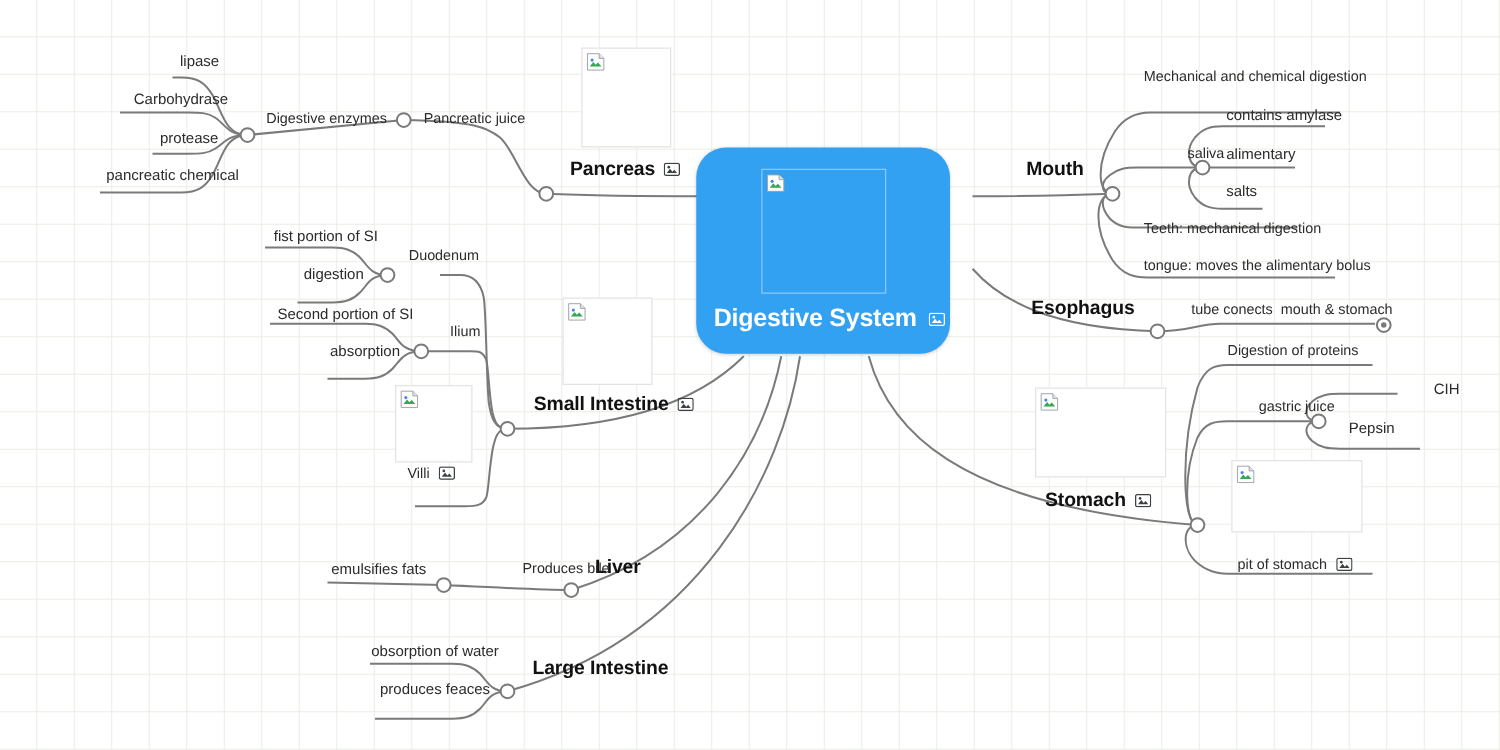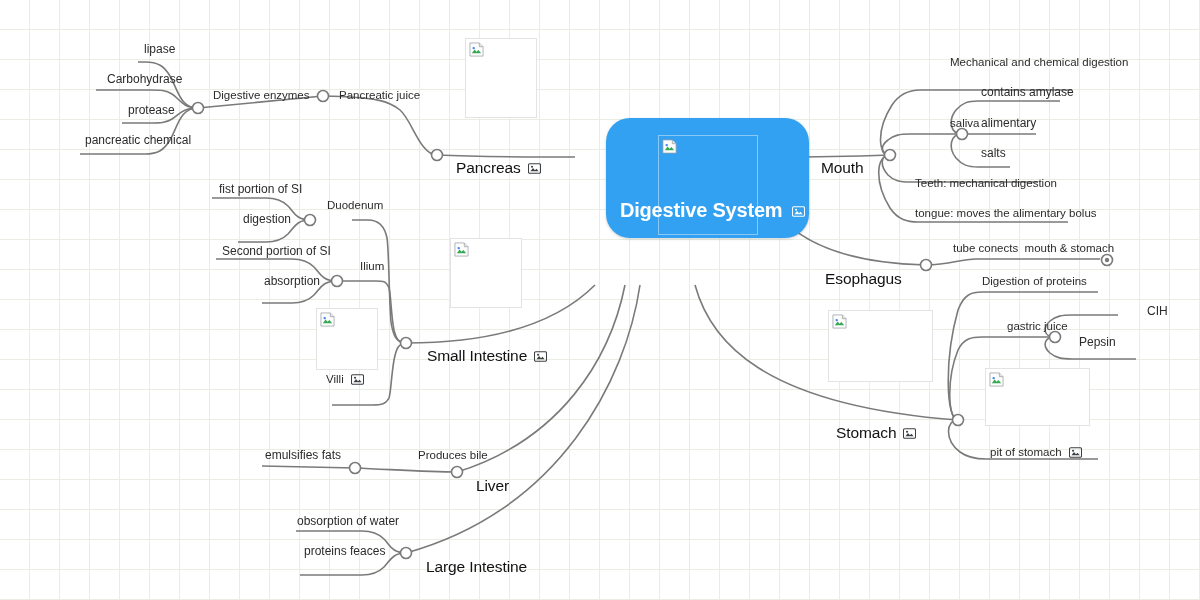--- a/index.html
+++ b/index.html
@@ -21,37 +21,37 @@
   svg.links path{fill:none;stroke:#7a7a7a;stroke-width:1.6;}
   svg.links circle.joint{fill:#ffffff;stroke:#7a7a7a;stroke-width:1.6;}
   svg.links circle.collapsed-dot{fill:#7a7a7a;stroke:none;}
 
   .lbl{
     position:absolute;color:#2b2b2b;white-space:pre;
     font-size:12px;line-height:13px;
   }
   .lbl.l2{font-size:11.5px;}
   .lbl.main{
-    font-weight:normal;font-size:15.5px;color:#111111;letter-spacing:-0.1px;margin-top:32px;
+    font-weight:bold;font-size:15.5px;color:#111111;letter-spacing:-0.1px;
   }
   .imgbox{
     position:absolute;border:1px solid #e3e3e3;background:#fff;
     box-sizing:border-box;
   }
   .brokenimg{
     position:absolute;width:15px;height:15px;left:3px;top:3px;
   }
   .pic-icon{
     display:inline-block;vertical-align:middle;width:13px;height:11px;
     margin-left:7px;
   }
 
   
   #root-node{
-    position:absolute;left:606px;top:118px;width:203px;height:120px;
+    position:absolute;left:557px;top:118px;width:203px;height:165px;
     background:#33a1f2;border-radius:24px;
     box-shadow:0 1px 3px rgba(0,0,0,0.18);
     text-align:center;
   }
   #root-node .inner-frame{
     position:absolute;left:52px;top:17px;width:100px;height:100px;
     border:1px solid rgba(255,255,255,0.42);box-sizing:border-box;
   }
   #root-title{
     position:absolute;left:14px;bottom:16px;
@@ -208,24 +208,24 @@
         <path d="M3,10 l3.2,-4 2.3,2.8 2,-2 2.5,3.2 z" fill="#3c4043"></path>
         <circle cx="5" cy="4.3" r="1.3" fill="#3c4043"></circle>
       </svg></div>
 
   <div class="lbl main" style="left:476px;top:447px;"><span>Liver</span></div>
   <div class="lbl l2" style="left:370px;top:449px;margin-left:48px;"><span>Produces bile</span></div>
   <div class="lbl" style="left:265px;top:449px;"><span>emulsifies fats</span></div>
 
   <div class="lbl main" style="left:426px;top:528px;"><span>Large Intestine</span></div>
   <div class="lbl" style="left:297px;top:515px;"><span>obsorption of water</span></div>
-  <div class="lbl" style="left:304px;top:545px;"><span>proteins feaces</span></div>
+  <div class="lbl" style="left:304px;top:545px;"><span>produces feaces</span></div>
 
   <div class="lbl main" style="left:821px;top:129px;"><span>Mouth</span></div>
-  <div class="lbl l2" style="left:950px;top:56px;"><span>Mechanical and chemical digestion</span></div>
+  <div class="lbl l2" style="left:915px;top:56px;"><span>Mechanical and chemical digestion</span></div>
   <div class="lbl l2" style="left:950px;top:117px;"><span>saliva</span></div>
   <div class="lbl" style="left:981px;top:86px;"><span>contains amylase</span></div>
   <div class="lbl" style="left:981px;top:117px;"><span>alimentary</span></div>
   <div class="lbl" style="left:981px;top:147px;"><span>salts</span></div>
   <div class="lbl l2" style="left:915px;top:177px;"><span>Teeth: mechanical digestion</span></div>
   <div class="lbl l2" style="left:915px;top:207px;"><span>tongue: moves the alimentary bolus</span></div>
 
   <div class="lbl main" style="left:825px;top:240px;"><span>Esophagus</span></div>
   <div class="lbl l2" style="left:953px;top:242px;"><span>tube conects  mouth &amp; stomach</span></div>
 

